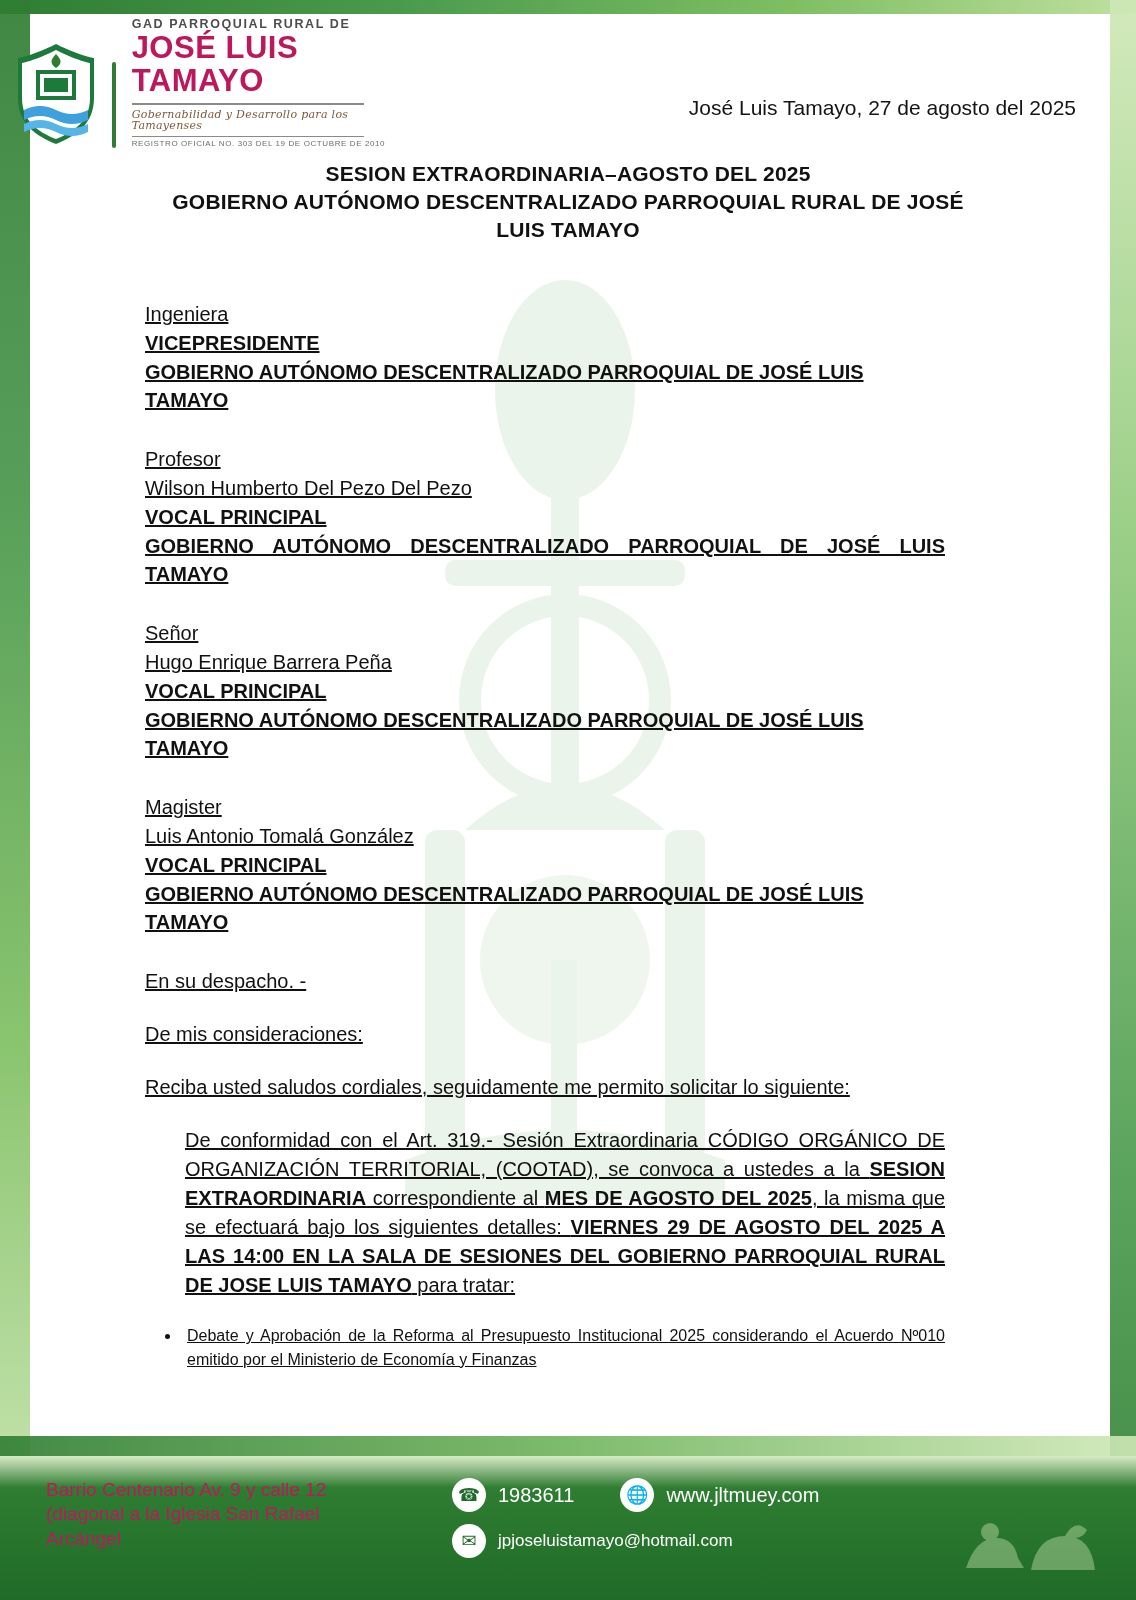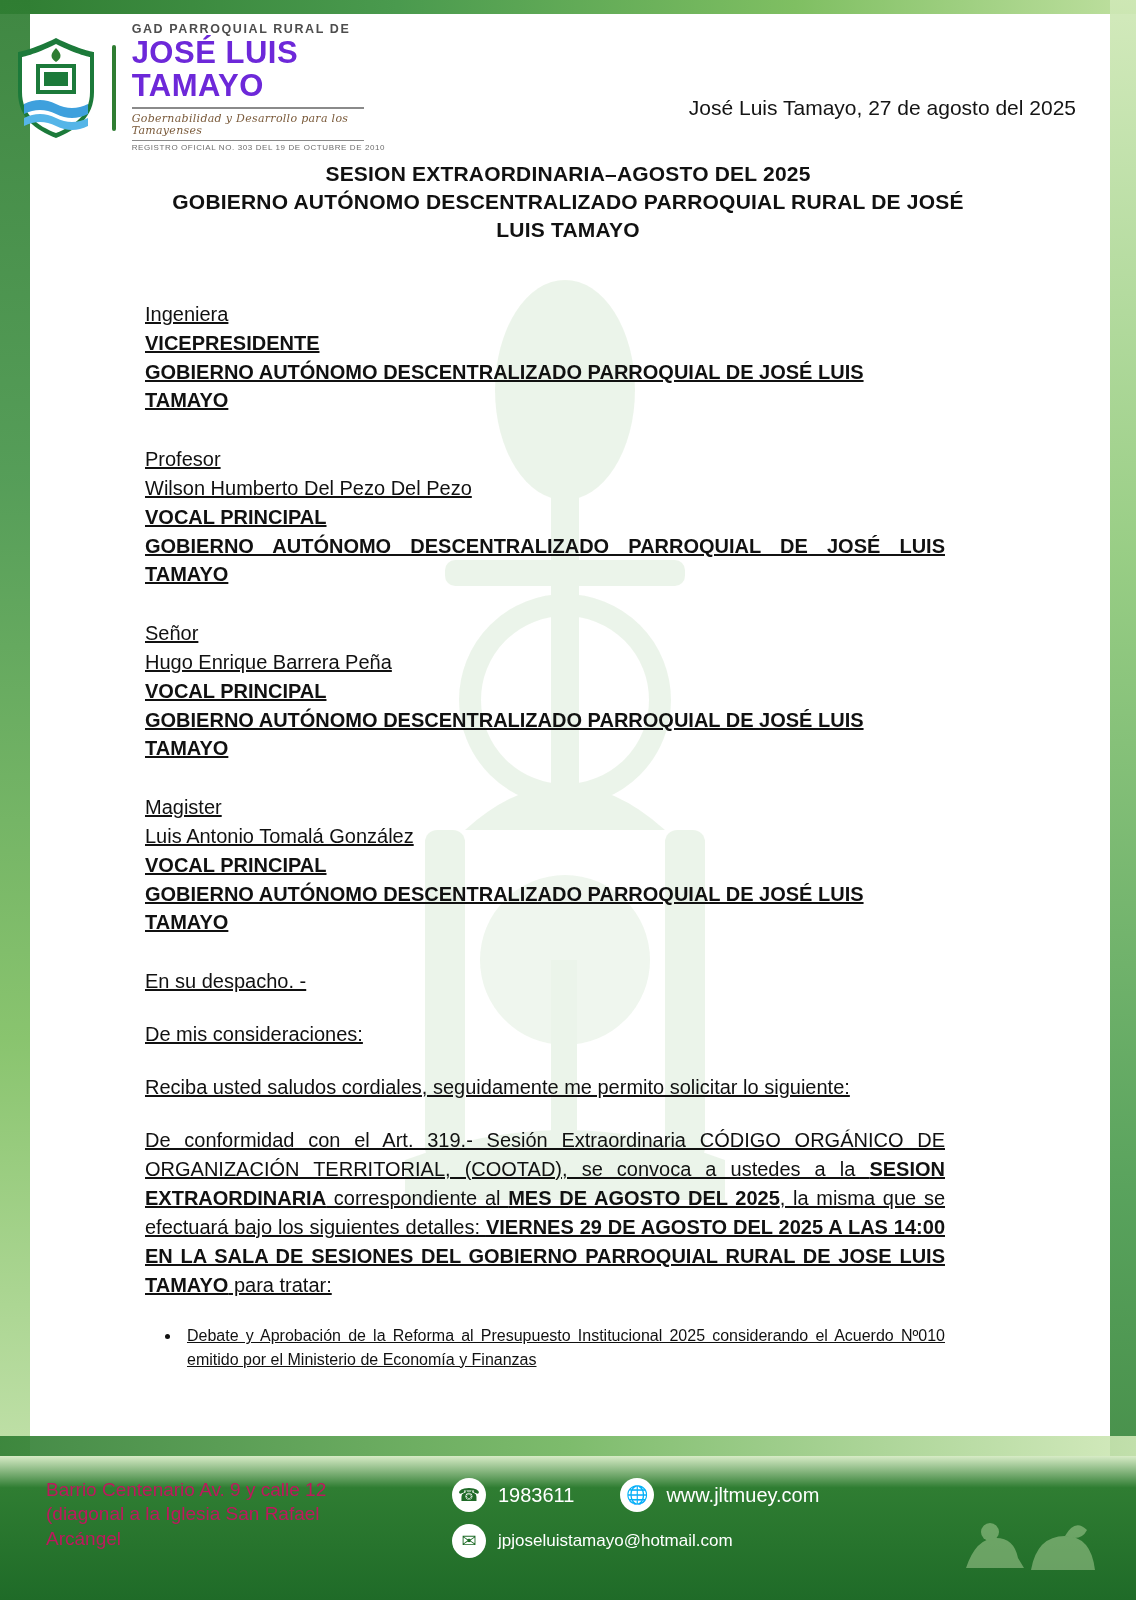--- a/index.html
+++ b/index.html
@@ -48,33 +48,33 @@
     left: 255px; top: 270px;
     width: 620px; height: 1000px;
     opacity: .13;
     pointer-events: none;
   }
 
   
   .logo-block {
     position: absolute; left: 10px; top: 28px;
     width: 400px; height: 120px;
-    display: flex; align-items: center; gap: 10px;
+    display: flex; align-items: flex-end; gap: 10px;
   }
   .crest { width: 92px; height: 108px; flex: 0 0 auto; }
   .logo-divider {
     width: 4px; height: 86px; background: #2f7d32; border-radius: 2px;
     margin: 0 6px 0 0;
   }
   .logo-text { line-height: 1.05; }
   .logo-sub1 {
     font-size: 12.5px; letter-spacing: 1.6px; color: #4d4d4d; font-weight: 700;
   }
   .logo-main {
-    font-size: 31px; font-weight: 700; color: #6d28d9; letter-spacing: .5px;
+    font-size: 31px; font-weight: 700; color: #be185d; letter-spacing: .5px;
     margin-top: 1px;
   }
   .logo-rule { height: 2px; background: #8a8a8a; margin: 5px 0 4px; width: 232px; }
   .logo-slogan {
     font-family: "DejaVu Serif", serif; font-style: italic;
     font-size: 11px; color: #7a5a3a; letter-spacing: .3px;
   }
   .logo-rule2 { height: 1px; background: #8a8a8a; margin: 4px 0 3px; width: 232px; }
   .logo-reg { font-size: 8px; color: #6d6d6d; letter-spacing: .6px; }
 
@@ -96,21 +96,21 @@
     position: absolute; left: 145px; top: 300px; width: 800px; text-decoration: underline;
   }
   .addressee { margin-bottom: 30px; }
   .addr-line { font-size: 20px; line-height: 1.44; }
   .addr-line.b { font-weight: 700; }
   .addr-line.just { text-align: justify; text-align-last: left; }
 
   .para {
     font-size: 20px; line-height: 1.45; margin: 0 0 24px 0;
   }
-  .para.justify { text-align: justify; }
+  .para.justify { text-align: justify; margin-left: 40px; }
   .para b { font-weight: 700; }
 
   .bullets { margin: 0; padding: 0 0 0 36px; }
   .bullets li {
     font-size: 16px; line-height: 1.46; text-align: justify;
     padding-left: 6px;
   }
 
   
   .footer-inner {

